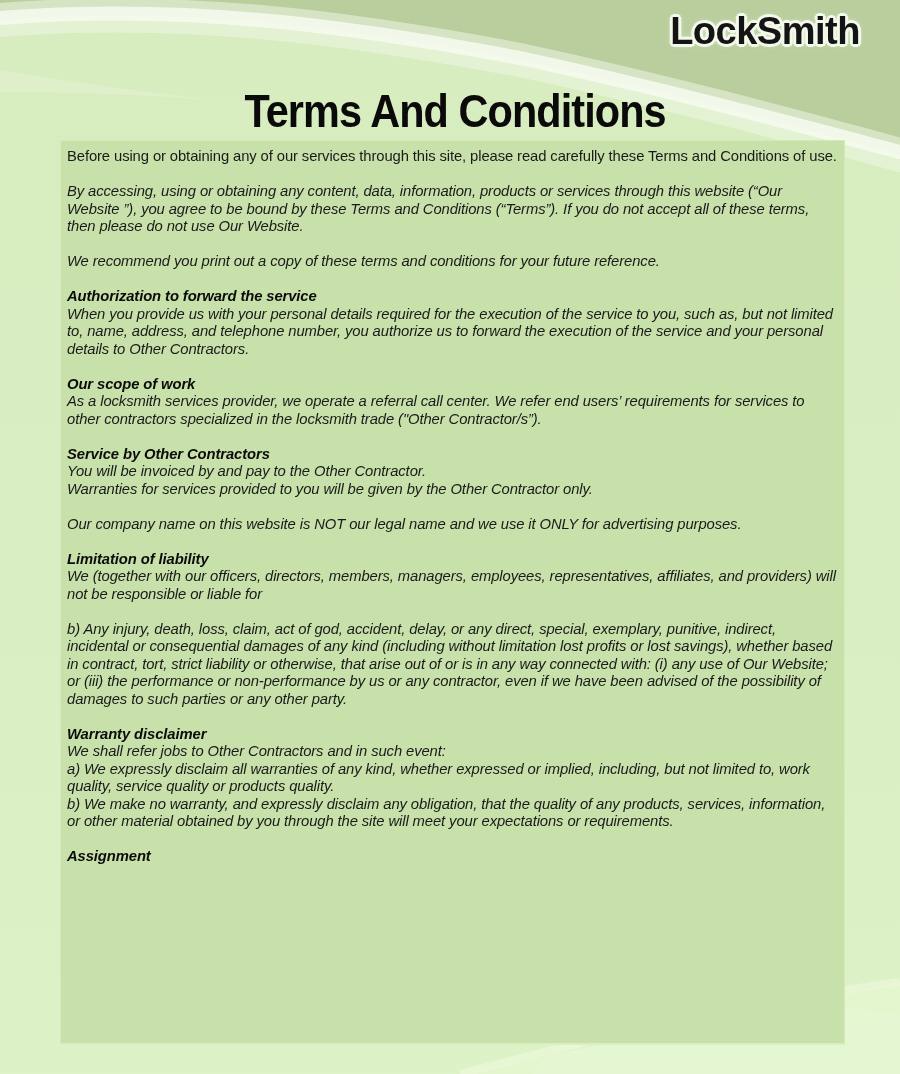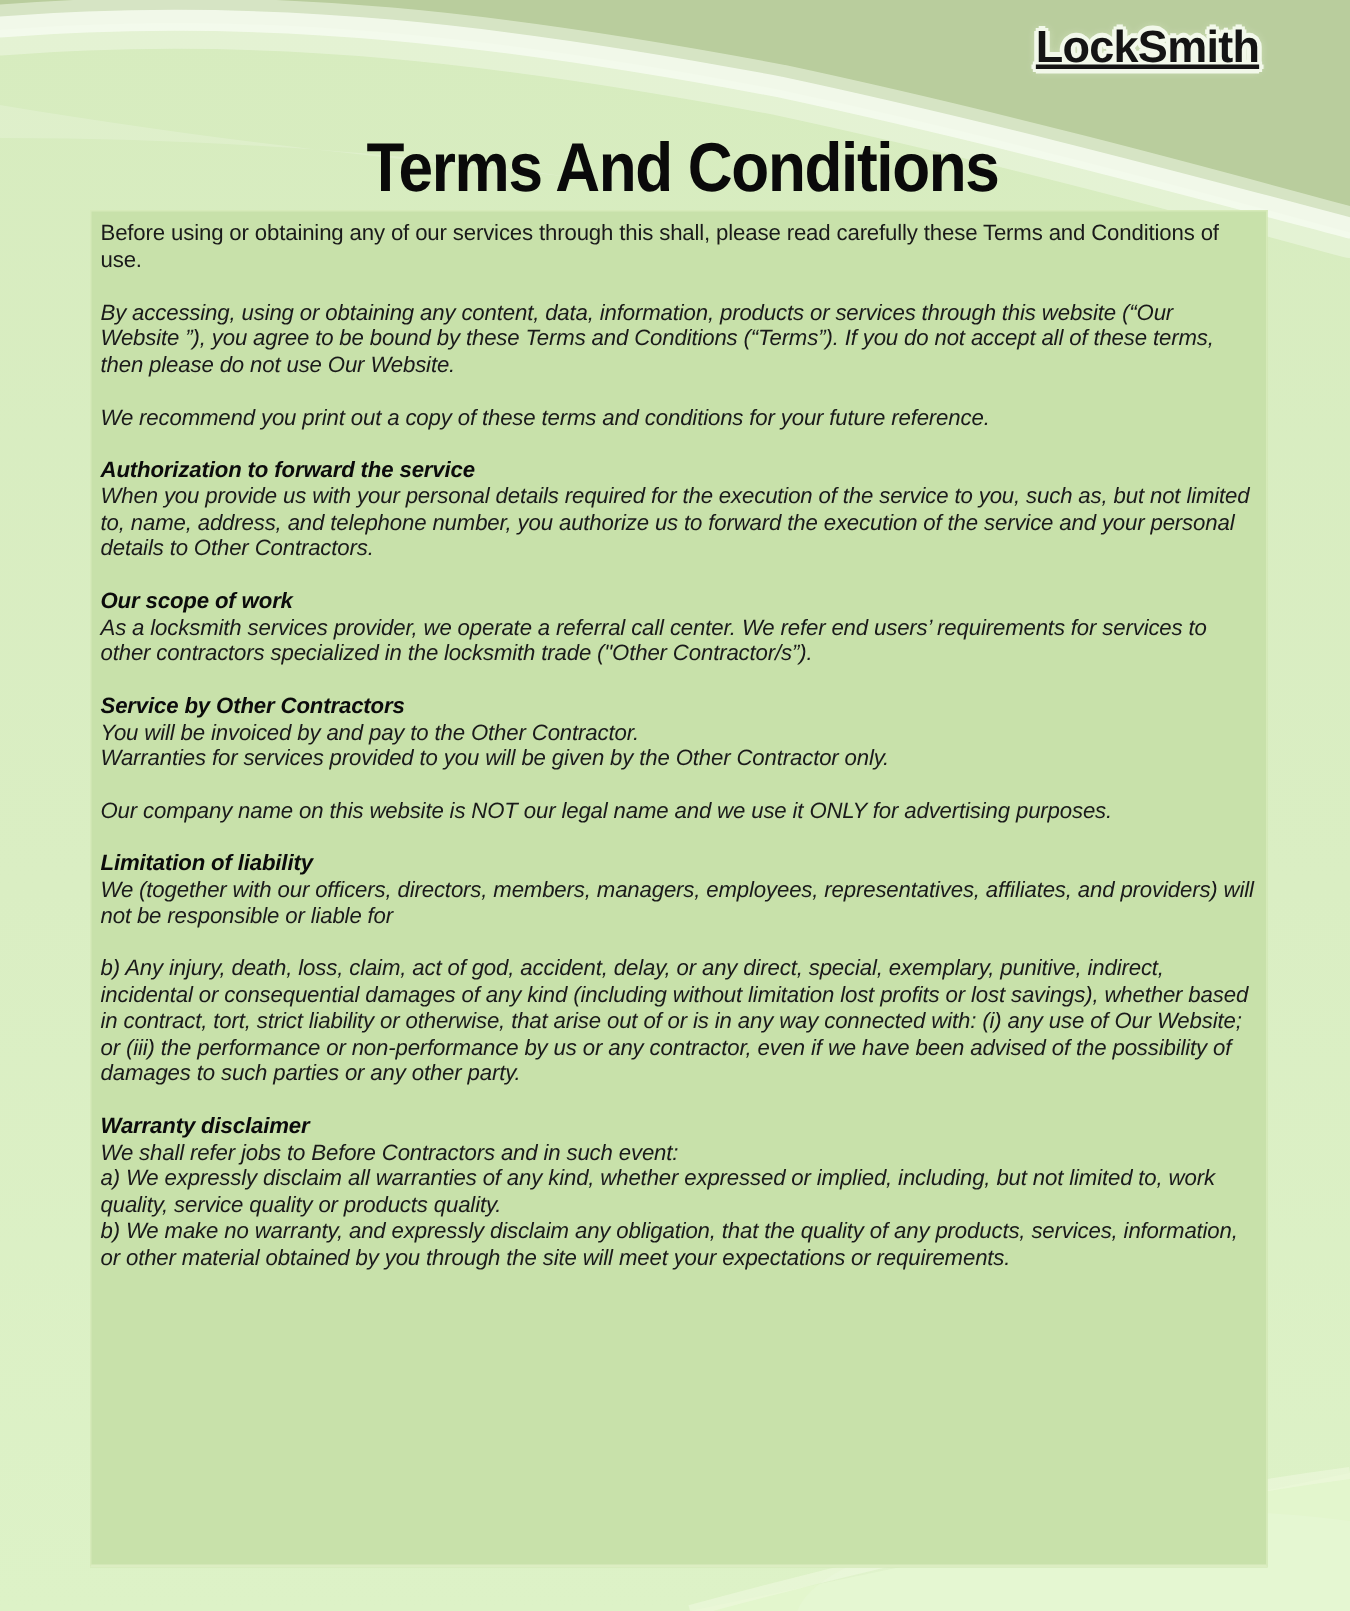--- a/index.html
+++ b/index.html
@@ -15,28 +15,27 @@
   .bg-wave-top, .bg-wave-bottom {
     position:absolute; left:0; pointer-events:none;
   }
   .bg-wave-top { top:0; }
   .bg-wave-bottom { bottom:0; }
 
   .logo {
     position:absolute; top:8px; right:10px; width:250px;
     text-align:center;
     font-weight:bold;
-    font-size:30px; line-height:47px;
+    font-size:38px; line-height:47px;
     letter-spacing:-0.5px;
     color:#141414;
     text-shadow:
       -3px 0 0 #f2f8ea, 3px 0 0 #f2f8ea, 0 -3px 0 #f2f8ea, 0 3px 0 #f2f8ea,
       -2px -2px 0 #f2f8ea, 2px -2px 0 #f2f8ea, -2px 2px 0 #f2f8ea, 2px 2px 0 #f2f8ea,
       0 0 7px #eef6e4;
-    text-decoration: underline;
   }
 
   .page-title {
     position:absolute; top:84px; left:0; width:910px;
     text-align:center;
     font-weight:bold; font-size:46px;
     color:#0a0a0a;
     letter-spacing:-1px;
   }
   .page-title .squeeze{ display:inline-block; transform:scaleX(0.90); transform-origin:50% 50%; }
@@ -79,21 +78,21 @@
     <div>LockSmith</div>
   </div>
 
   <div class="page-title">
     <span class="squeeze">Terms And Conditions</span>
   </div>
 
   <div class="terms-panel">
 
     <div class="blk">
-      <div>Before using or obtaining any of our services through this shall, please read carefully these Terms and Conditions of use.</div>
+      <div>Before using or obtaining any of our services through this site, please read carefully these Terms and Conditions of use.</div>
     </div>
 
     <div class="blk">
       <div>By accessing, using or obtaining any content, data, information, products or services through this website (“Our Website ”), you agree to be bound by these Terms and Conditions (“Terms”). If you do not accept all of these terms, then please do not use Our Website.</div>
     </div>
 
     <div class="blk">
       <div>We recommend you print out a copy of these terms and conditions for your future reference.</div>
     </div>
 
@@ -122,22 +121,23 @@
       <div>We (together with our officers, directors, members, managers, employees, representatives, affiliates, and providers) will not be responsible or liable for</div>
     </div>
 
 
     <div class="blk">
       <div>b) Any injury, death, loss, claim, act of god, accident, delay, or any direct, special, exemplary, punitive, indirect, incidental or consequential damages of any kind (including without limitation lost profits or lost savings), whether based in contract, tort, strict liability or otherwise, that arise out of or is in any way connected with: (i) any use of Our Website; or (iii) the performance or non-performance by us or any contractor, even if we have been advised of the possibility of damages to such parties or any other party.</div>
     </div>
 
     <div class="blk">
       <div class="h">Warranty disclaimer</div>
-      <div>We shall refer jobs to Before Contractors and in such event:</div>
+      <div>We shall refer jobs to Other Contractors and in such event:</div>
       <div>a) We expressly disclaim all warranties of any kind, whether expressed or implied, including, but not limited to, work quality, service quality or products quality.</div>
       <div>b) We make no warranty, and expressly disclaim any obligation, that the quality of any products, services, information, or other material obtained by you through the site will meet your expectations or requirements.</div>
     </div>
 
     <div class="blk">
+      <div class="h">Assignment</div>
     </div>
 
   </div>
 </div>
 
 </body></html>

